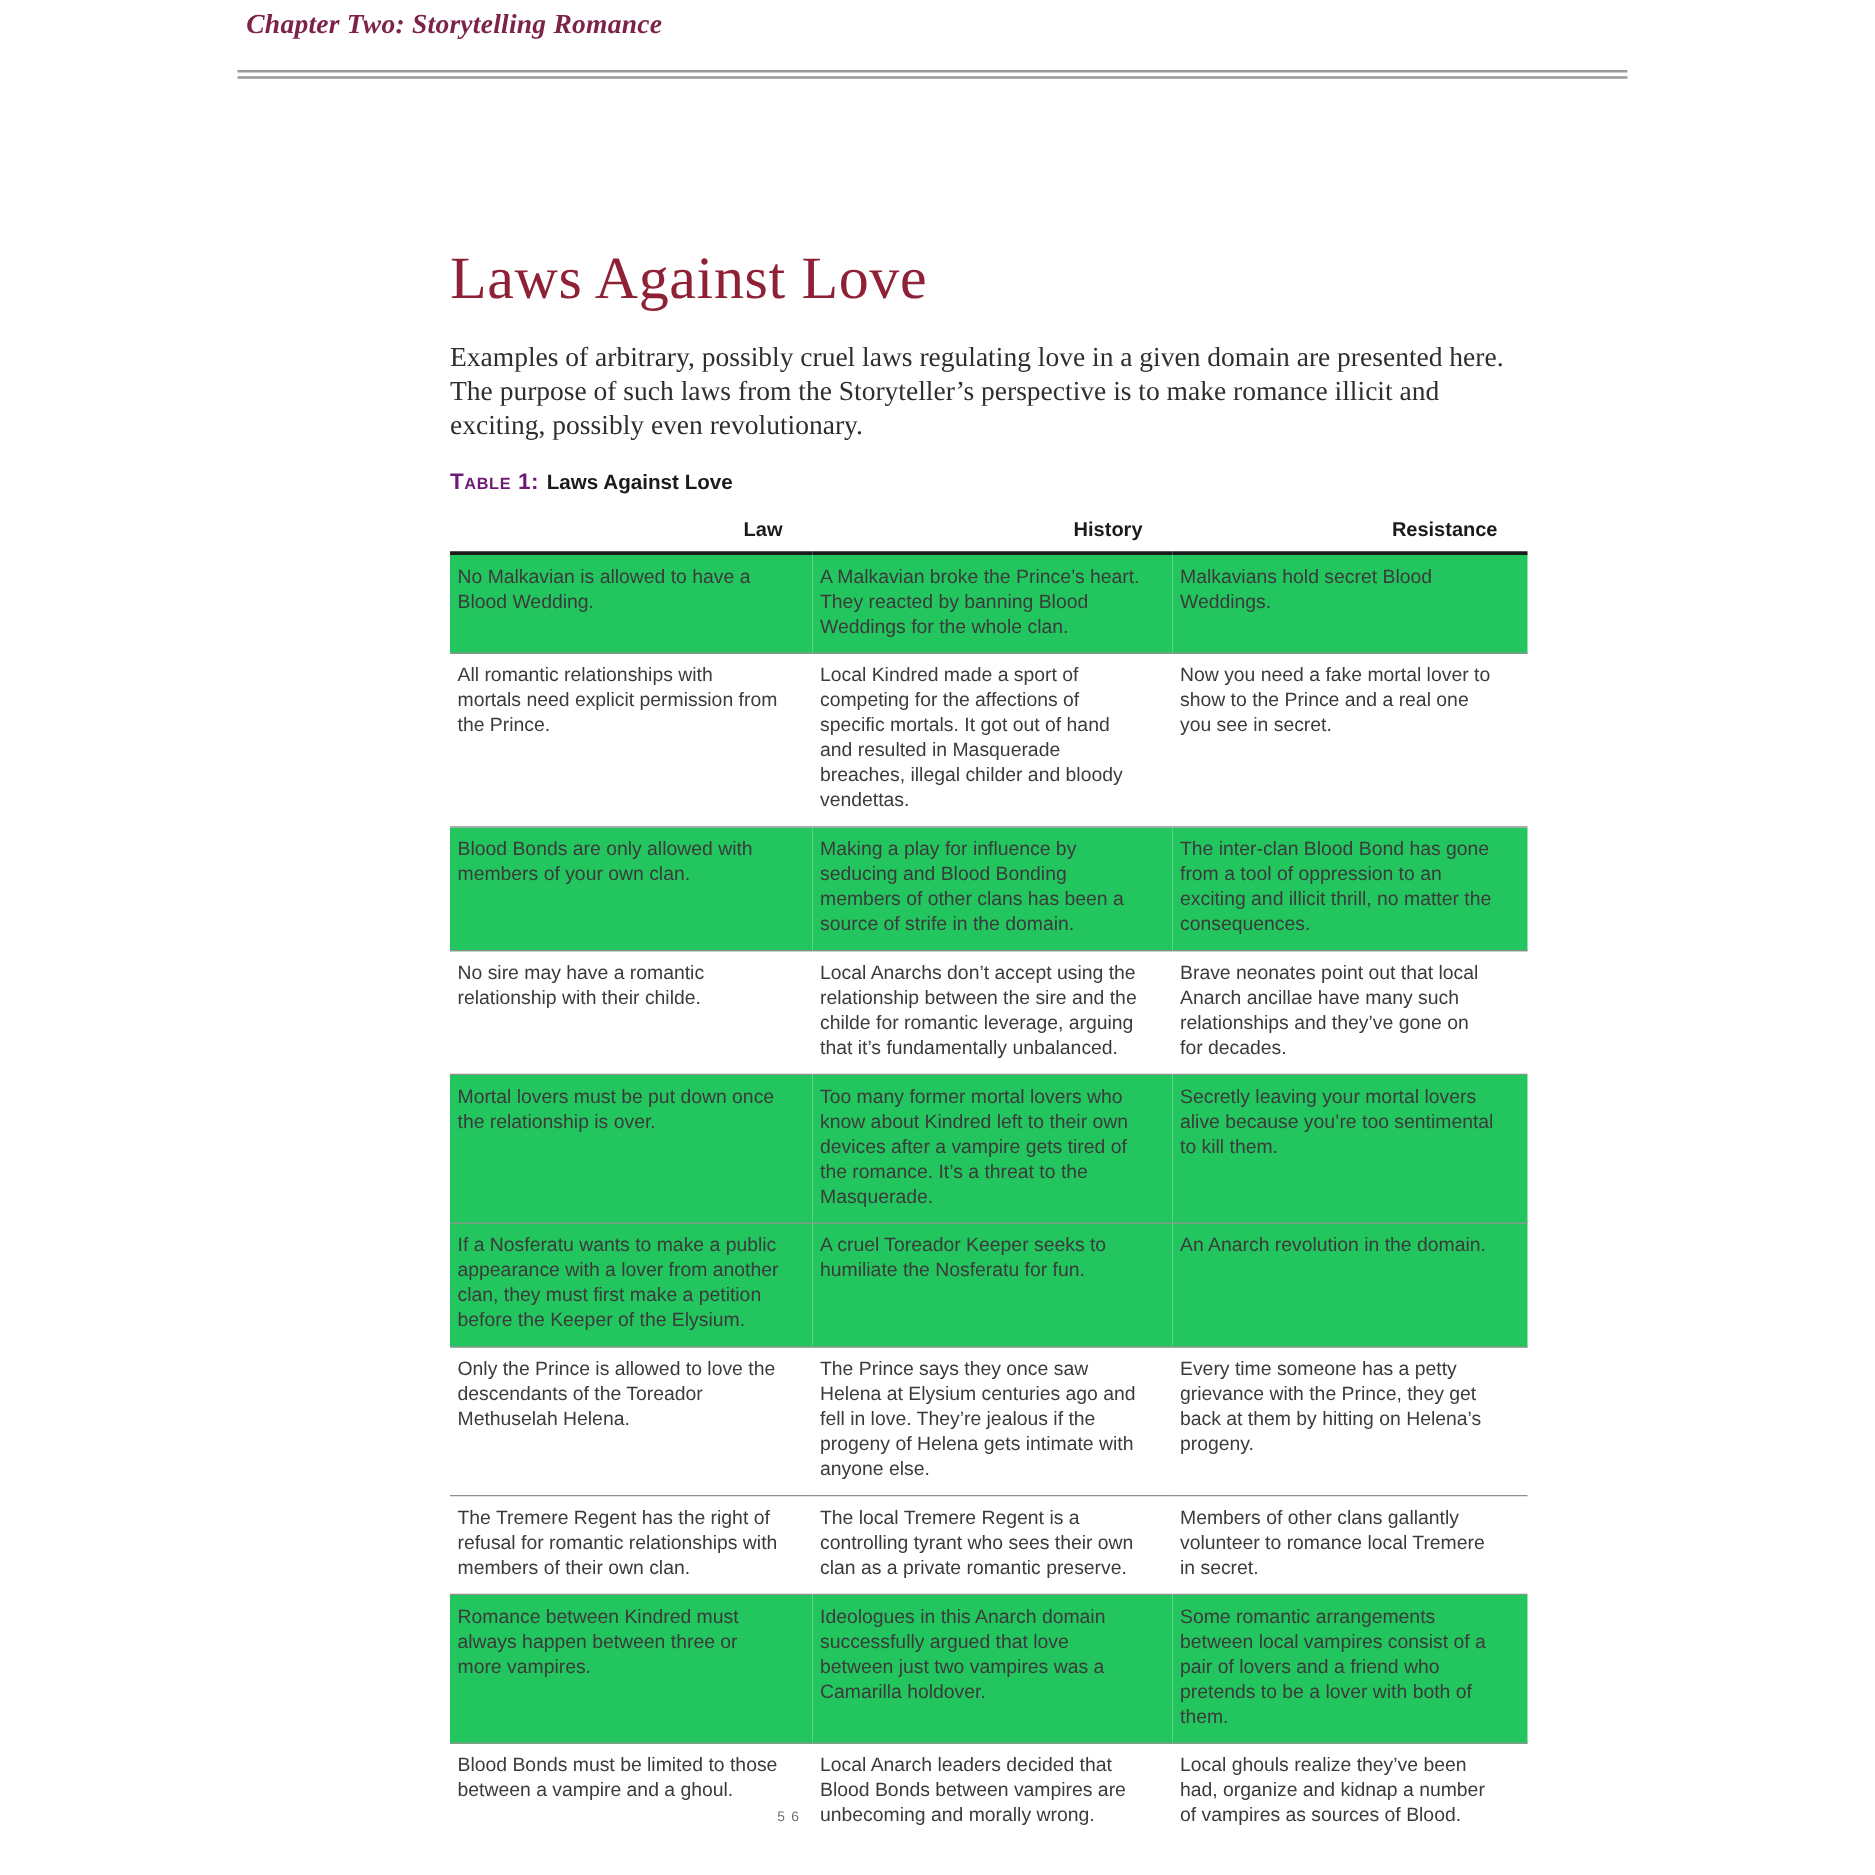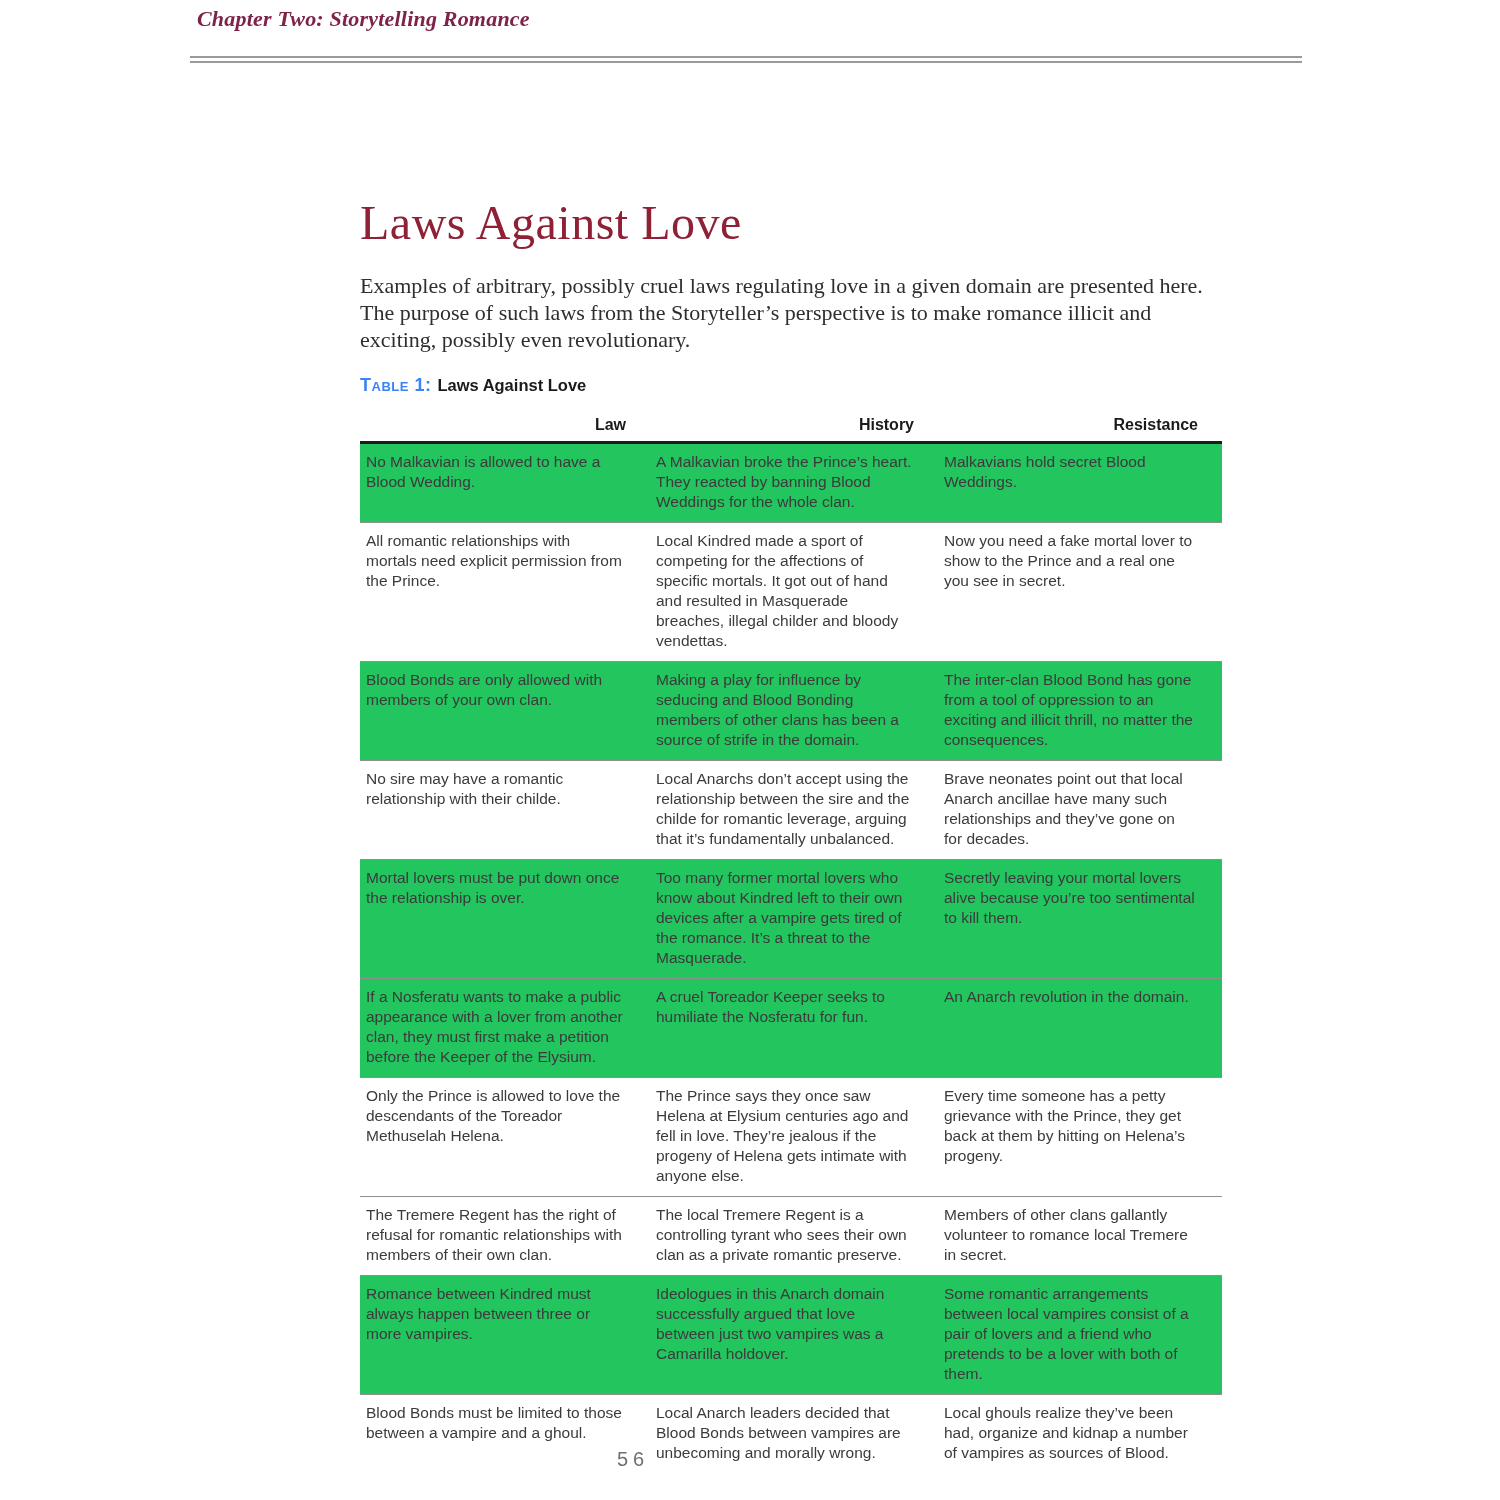--- a/index.html
+++ b/index.html
@@ -64,21 +64,21 @@
   }
 
   
   .table-caption {
     margin-top: 17px;
     font-size: 16.5px;
     font-weight: bold;
     color: #1a1a1a;
   }
   .caption-label {
-    color: #3b82f6;
+    color: #701a75;
     font-variant: small-caps;
     font-size: 18px;
     letter-spacing: 0.5px;
     margin-right: 6px;
   }
 
   
   table.law-table {
     margin-top: 20px;
     width: 862px;
@@ -105,21 +105,21 @@
   table.law-table tr.row:first-child { border-top: none; }
   table.law-table tr.shaded { background: #22c55e; }
 
   
   .page-number {
     position: absolute;
     left: 0;
     top: 1448px;
     width: 1266px;
     text-align: center;
-    font-size: 20px;
+    font-size: 11px;
     color: #6f6f6f;
     letter-spacing: 5px;
   }
 </style>
 </head>
 <body>
 
 <div class="page">
 
   <div class="chapter-header">Chapter Two: Storytelling Romance</div>

